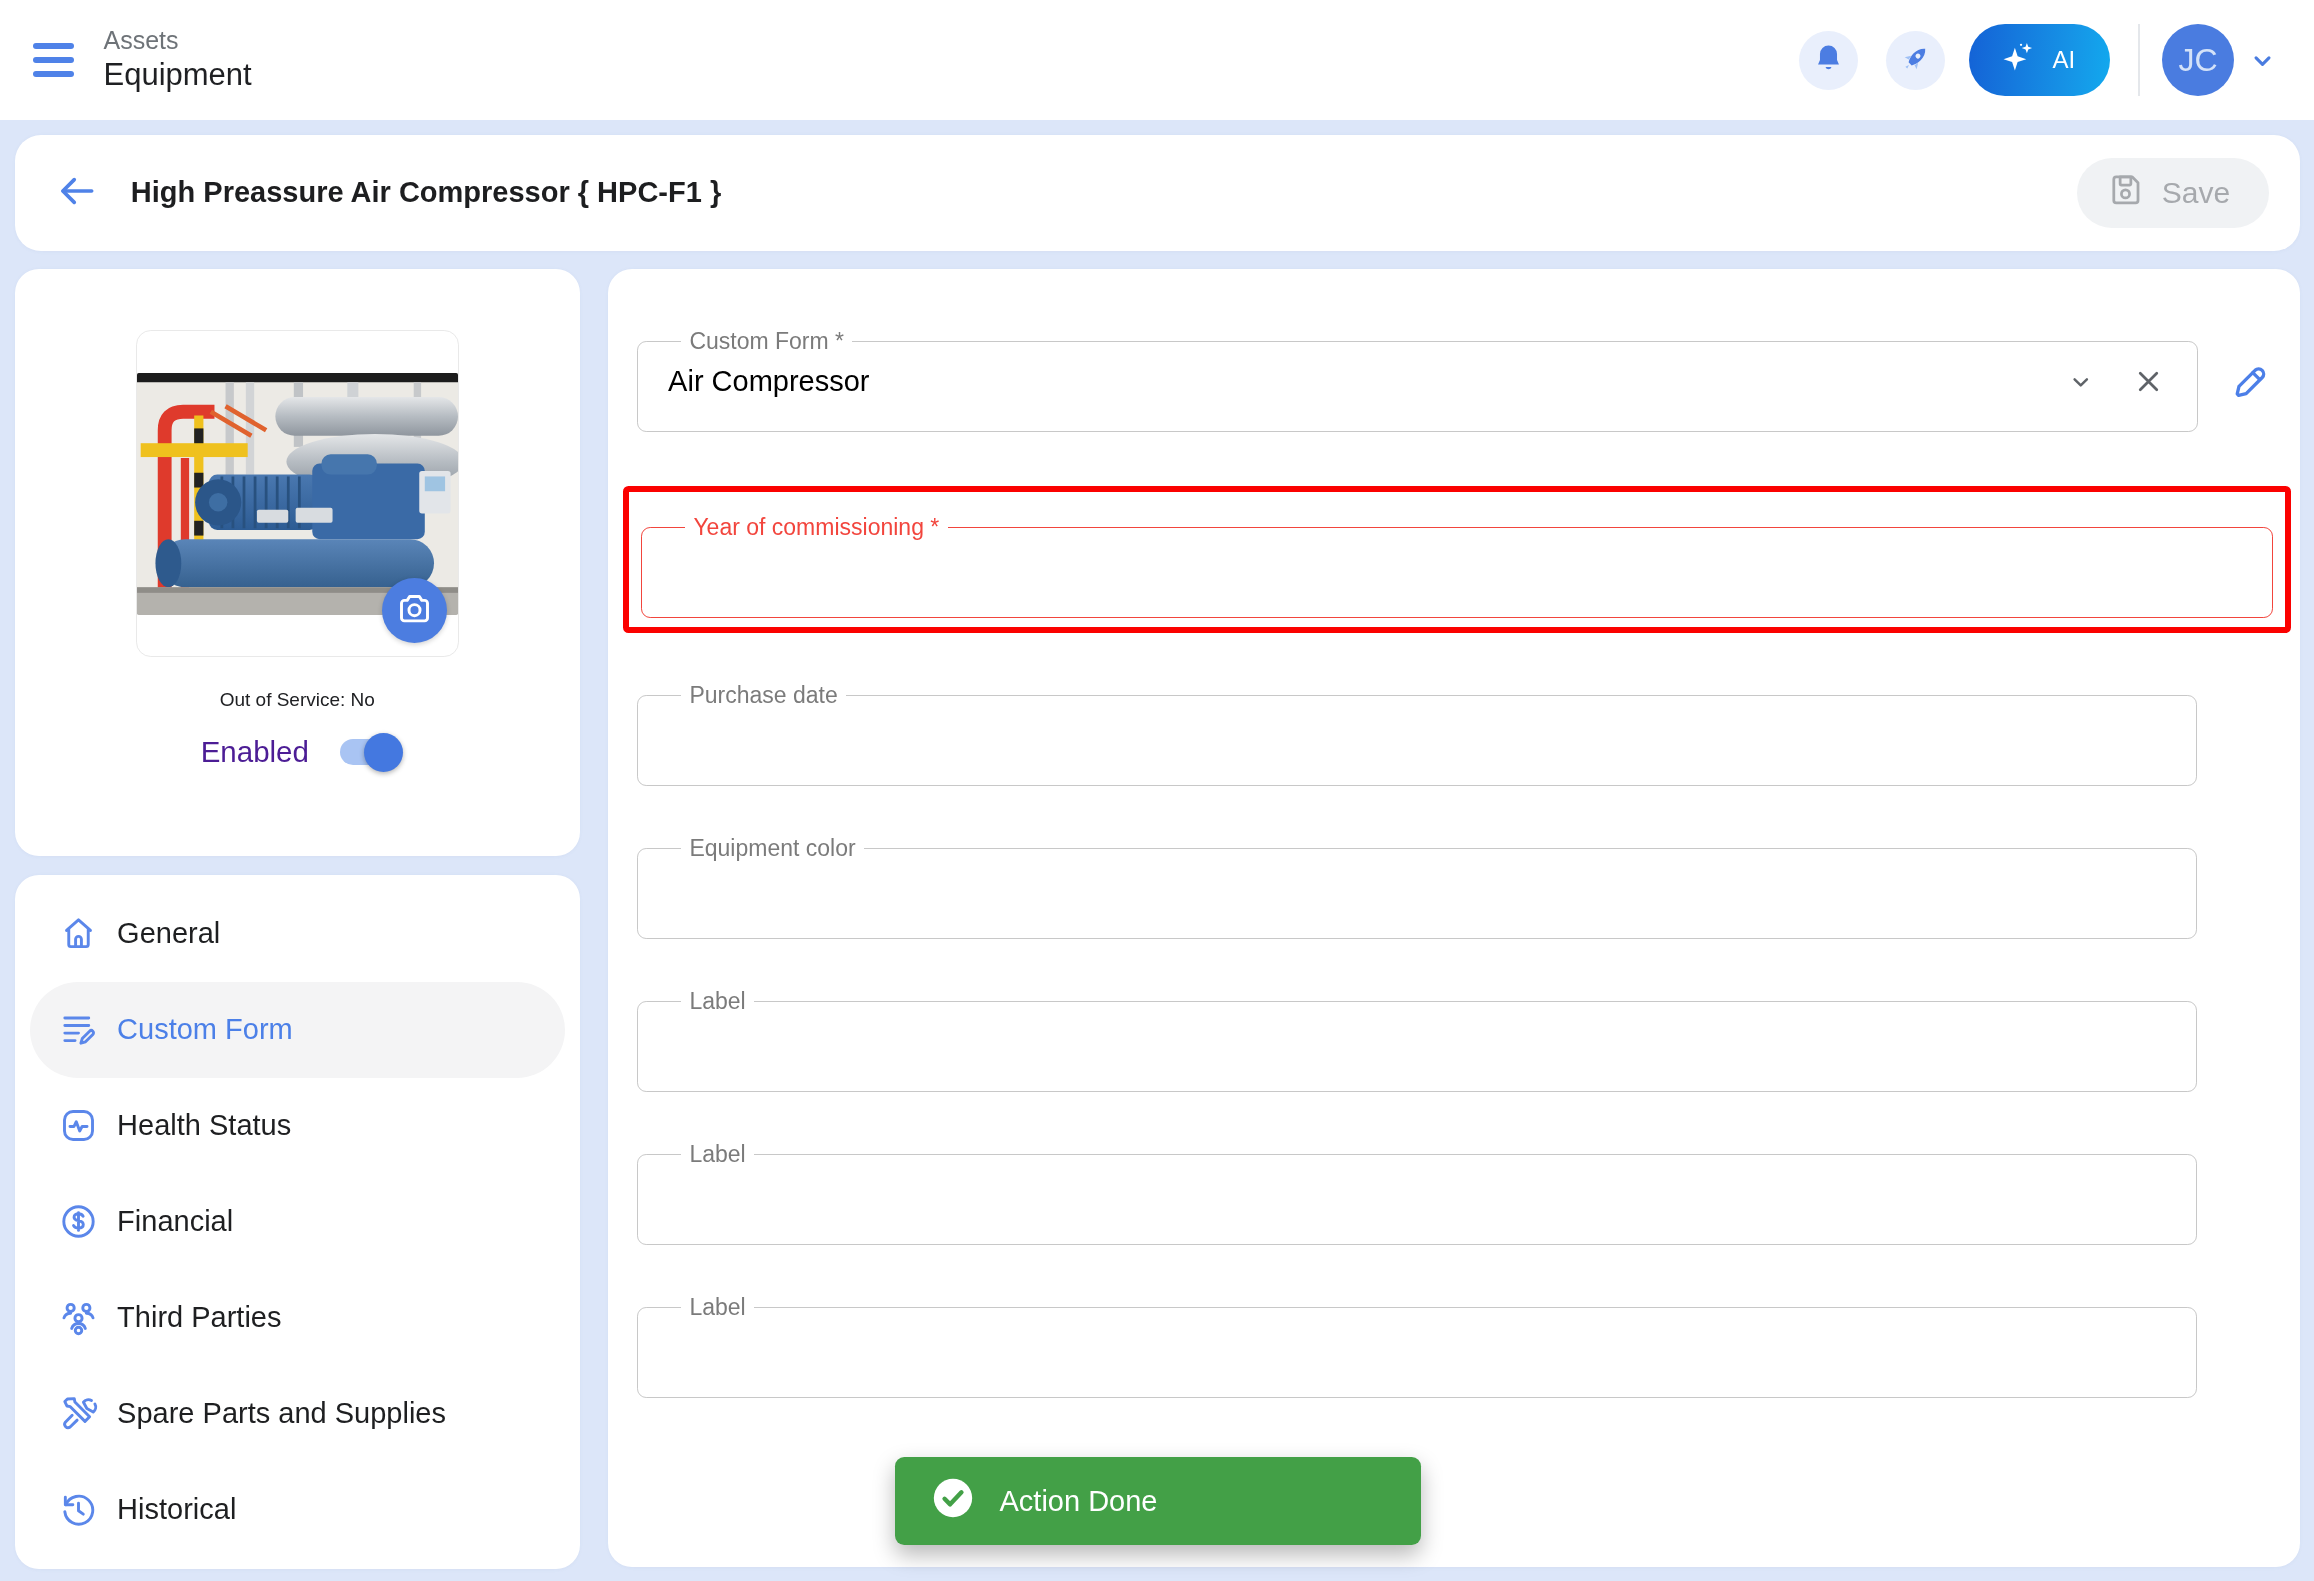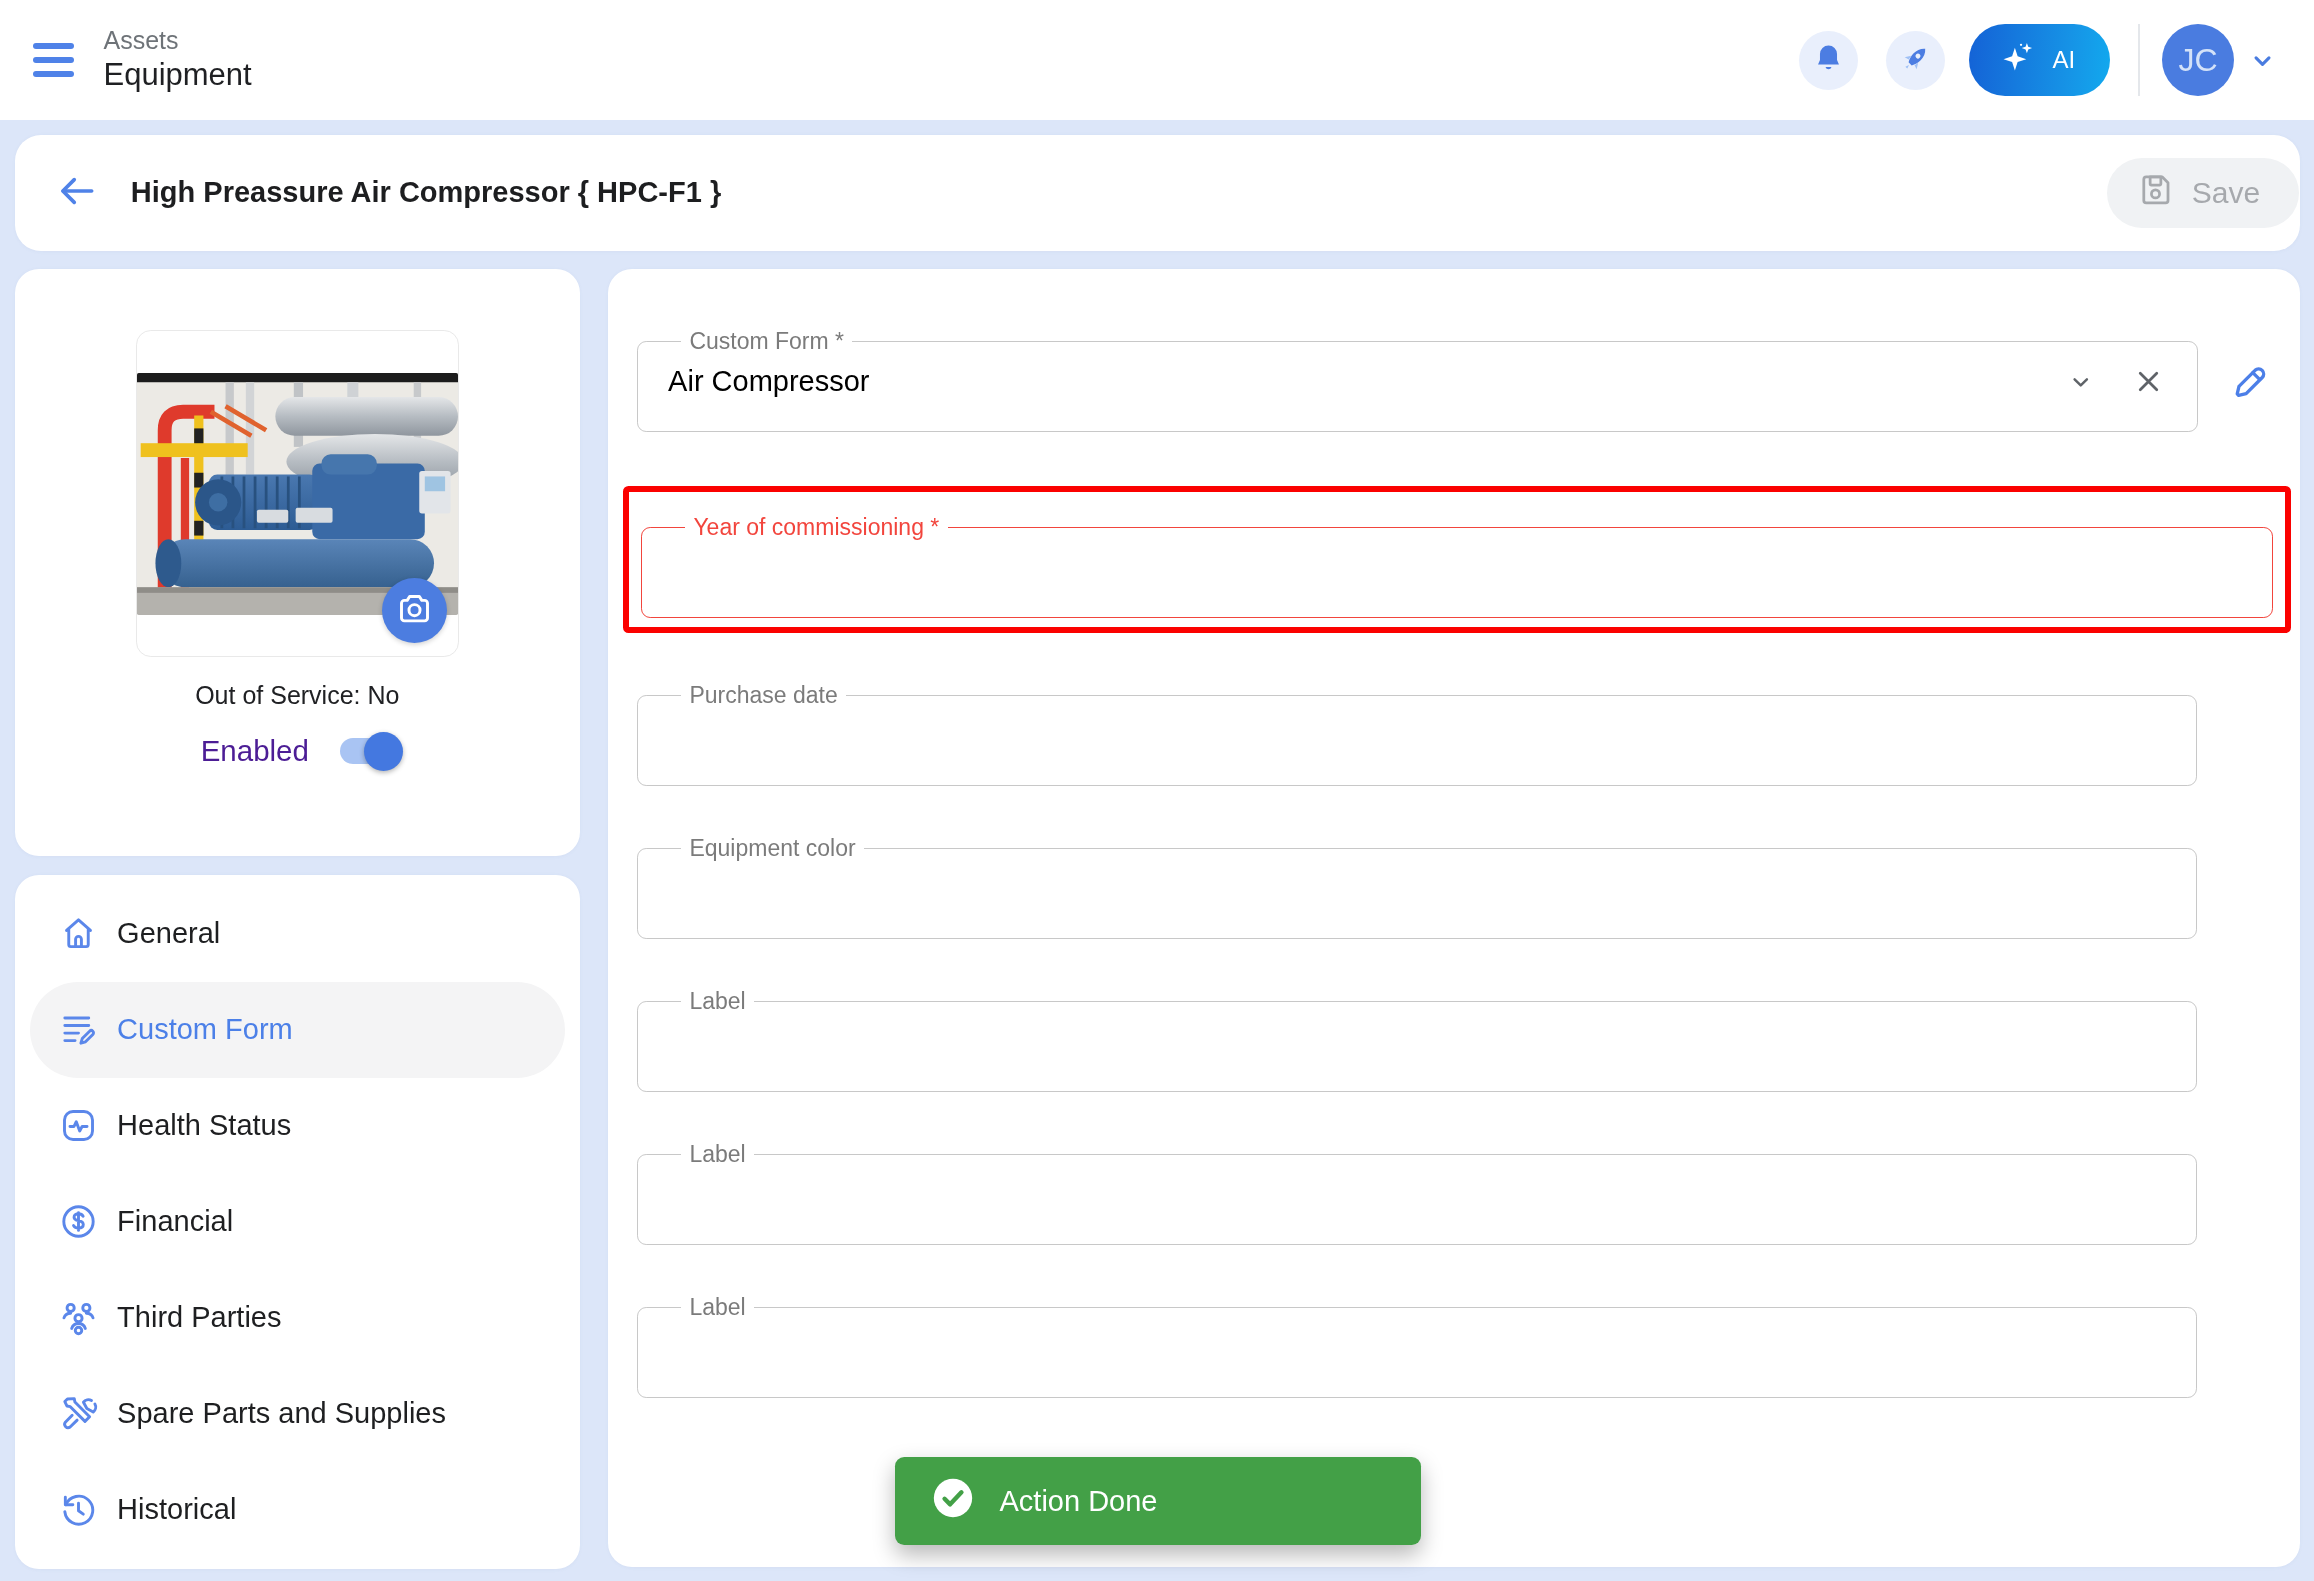--- a/index.html
+++ b/index.html
@@ -18,34 +18,34 @@
   .crumbs{display:flex;flex-direction:column;line-height:1.25;}
   .crumb-top{font-size:25px;color:#6e7378;}
   .crumb-bottom{font-size:31px;color:#1f2023;font-weight:500;}
   .topbar-right{display:flex;align-items:center;}
   .icon-circle{width:59px;height:59px;border-radius:50%;background:#e9effc;display:flex;align-items:center;justify-content:center;margin-left:28px;cursor:pointer;}
   .ai-button{margin-left:24px;height:72px;padding:0 35px 0 28px;border-radius:37px;background:linear-gradient(95deg,#1462d6 0%,#1693e6 70%,#12a9ee 100%);color:#fff;font-size:24px;display:flex;align-items:center;gap:16.6px;cursor:pointer;border:none;}
   .v-divider{width:1.8px;height:72px;background:#e4e7eb;margin-left:28px;}
   .avatar{margin-left:22px;width:72px;height:72px;border-radius:50%;background:#4a7ce0;color:#d4e2f8;font-size:32px;font-weight:500;display:flex;align-items:center;justify-content:center;cursor:pointer;}
   .avatar-chevron{margin-left:13px;cursor:pointer;display:flex;}
   
-  .title-card{margin:14.8px 14.8px 0;height:116px;background:#fff;border-radius:26px;display:flex;align-items:center;padding:0 1px 0 35px;box-shadow:0 0.9px 3.7px rgba(90,110,150,.05);}
+  .title-card{margin:14.8px 14.8px 0;height:116px;background:#fff;border-radius:26px;display:flex;align-items:center;padding:0 31px 0 35px;box-shadow:0 0.9px 3.7px rgba(90,110,150,.05);}
   .back-btn{display:flex;align-items:center;justify-content:center;width:55px;height:55px;cursor:pointer;}
   .page-title{font-size:29px;color:#1d1e20;margin-left:26px;}
   .save-button{margin-left:auto;height:70px;padding:0 39px 0 29.5px;border-radius:37px;background:#f0f2f4;color:#a6a9ad;font-size:30px;display:flex;align-items:center;gap:16.6px;border:none;cursor:default;}
   
   .columns{display:flex;gap:28px;margin:18.5px 14.8px 0;align-items:flex-start;}
   .left-col{width:565px;flex:none;display:flex;flex-direction:column;}
   .card{background:#fff;border-radius:24px;box-shadow:0 0.9px 3.7px rgba(90,110,150,.05);}
   
   .image-card{height:587px;display:flex;flex-direction:column;align-items:center;padding-top:61px;}
   .photo-frame{width:323px;height:327px;border:0.9px solid #e9e9e9;border-radius:14.8px;position:relative;display:flex;align-items:center;justify-content:center;background:#fff;}
   .photo-frame svg.photo{width:321px;height:242px;border-radius:1.8px;display:block;}
   .camera-fab{position:absolute;right:11px;bottom:13px;width:65px;height:65px;border-radius:50%;background:#4c7de0;display:flex;align-items:center;justify-content:center;cursor:pointer;border:none;box-shadow:0 1.8px 5.5px rgba(0,0,0,.18);}
-  .oos-text{margin-top:24px;font-size:25px;color:#202124;}
+  .oos-text{margin-top:32px;font-size:19px;color:#202124;}
   .enabled-row{margin-top:24px;display:flex;align-items:center;gap:31px;}
   .enabled-label{font-size:29.5px;color:#4c1d95;}
   .toggle{position:relative;width:54px;height:26px;cursor:pointer;}
   .toggle .track{width:54px;height:26px;border-radius:13px;background:#a9c4f3;}
   .toggle .thumb{position:absolute;right:-9.2px;top:-6.5px;width:39px;height:39px;border-radius:50%;background:#4478e0;box-shadow:0 1.8px 5.5px rgba(0,0,0,.3);}
   
   .menu-card{margin-top:18.5px;padding:11px 14.8px;display:flex;flex-direction:column;}
   .menu-item{height:96px;border-radius:48px;display:flex;align-items:center;gap:18.5px;padding-left:28px;font-size:29px;color:#1e1f21;cursor:pointer;}
   .menu-item .mi-icon{width:41px;height:41px;flex:none;display:flex;align-items:center;justify-content:center;}
   .menu-item.active{background:#f4f4f5;color:#4c80e8;}

